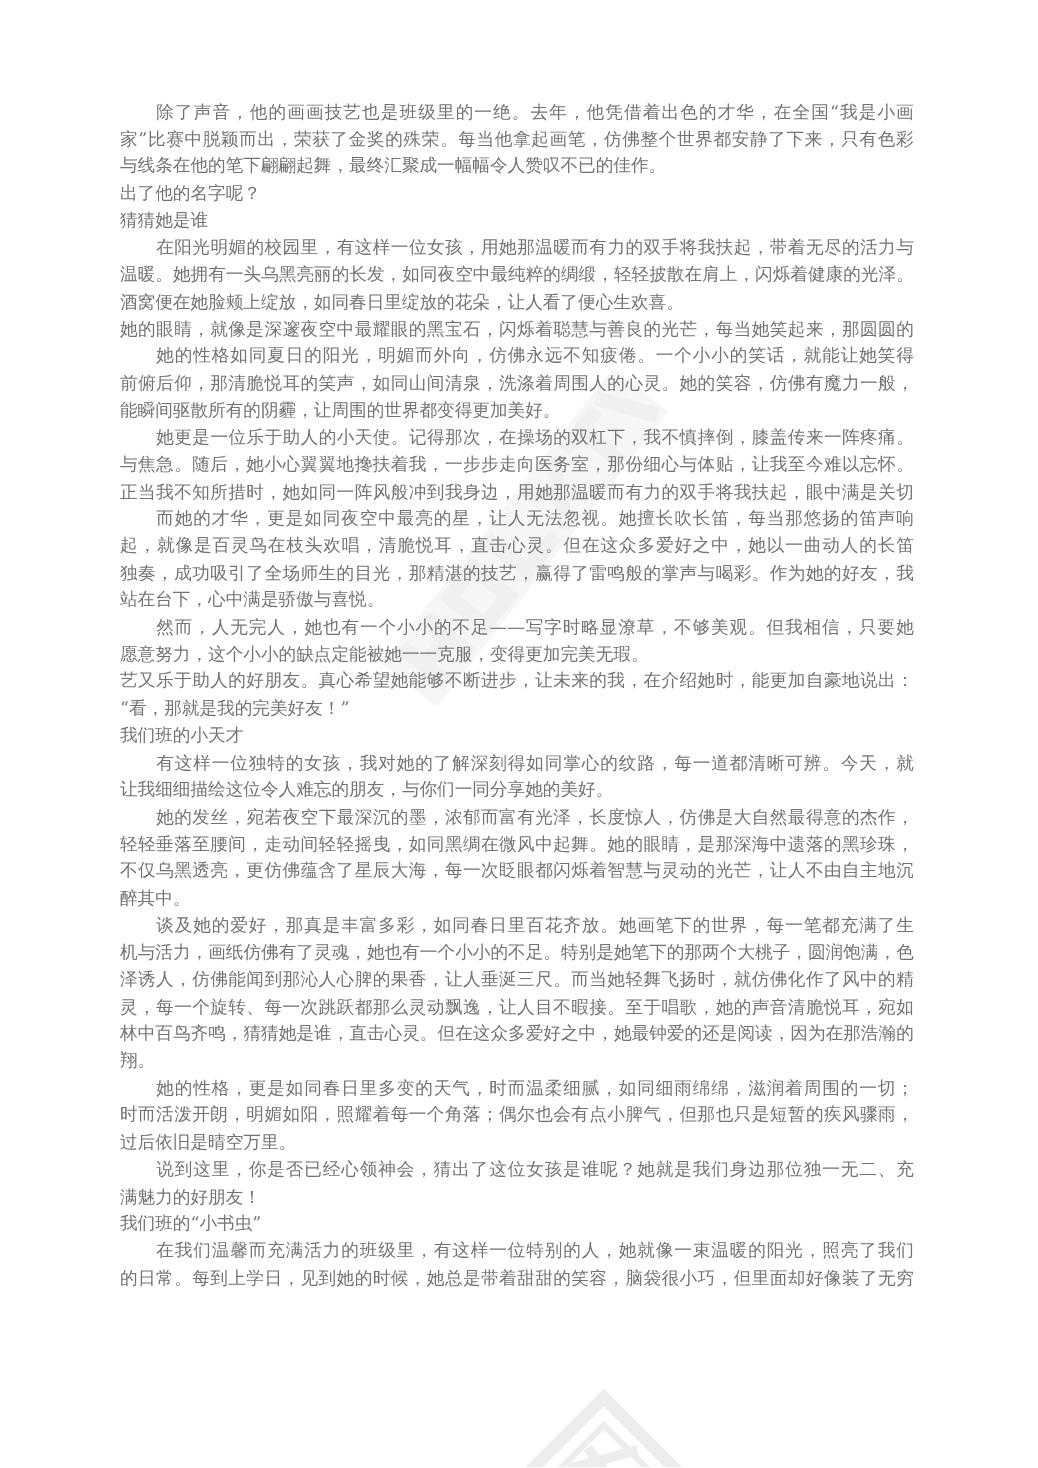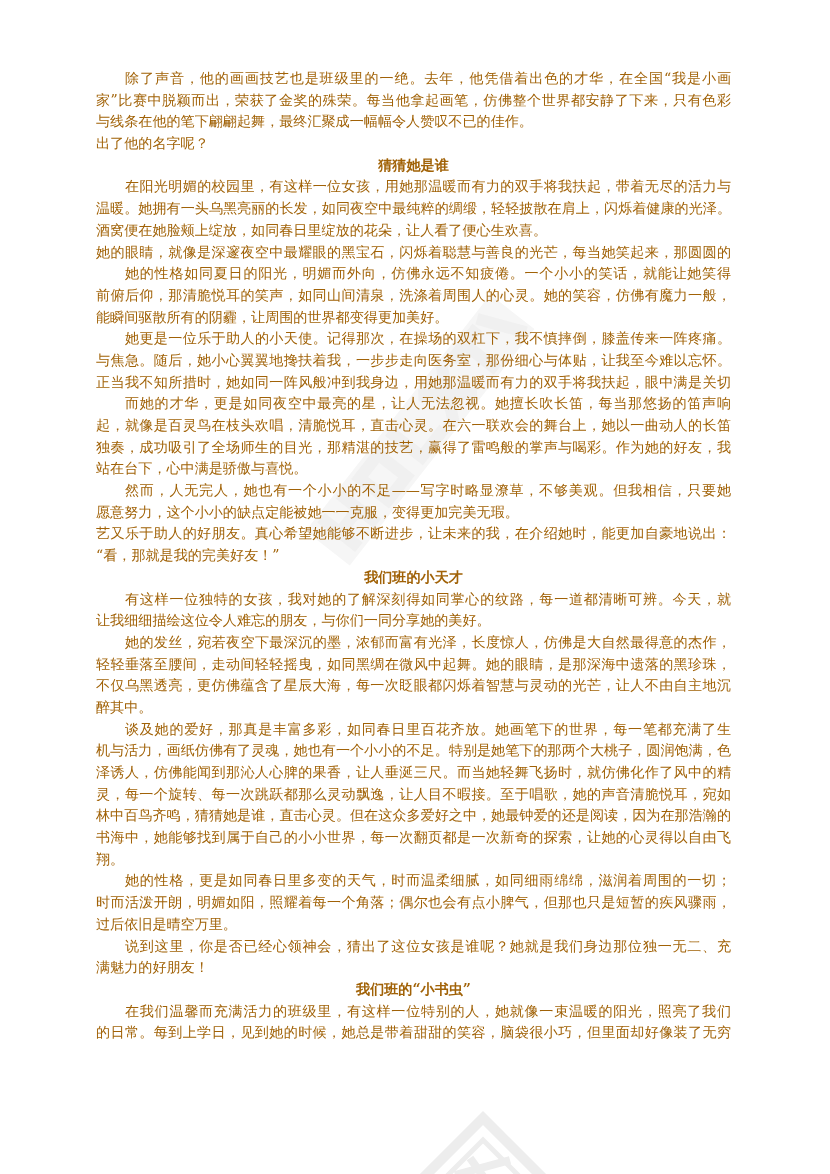--- a/index.html
+++ b/index.html
@@ -13,45 +13,44 @@
   .watermark {
     position: absolute;
     left: 0; top: 0;
     width: 830px; height: 1174px;
     z-index: 0;
     pointer-events: none;
   }
   .content {
     position: absolute;
     left: 96px;
-    top: 68px;
+    top: 80px;
     width: 635px;
     z-index: 1;
     font-family: "DejaVu Serif", "Liberation Serif", serif;
     font-size: 14.1px;
     line-height: 21.7px;
-    color: #a16207;
+    color: #737373;
   }
   .paragraph { margin: 0; }
   .line {
     display: block;
     height: 21.7px;
     white-space: nowrap;
     text-align: justify;
     text-align-last: justify;
   }
   .line.first { text-indent: 29px; }
   .line.last { text-align-last: left; }
   .heading {
     display: block;
     height: 21.7px;
     margin: 0;
-    font-weight: bold;
+    font-weight: normal;
     font-size: 14.1px;
-    text-align: center;
     white-space: nowrap;
   }
 </style>
 </head>
 <body>
 
 <div class="page">
 
   <svg class="watermark" width="830" height="1174" viewBox="0 0 830 1174">
     <g fill="none" stroke="#f0f0f0" stroke-width="12" stroke-linecap="square">
@@ -100,21 +99,21 @@
     </div>
 
     <div class="paragraph">
       <span class="line first">她更是一位乐于助人的小天使。记得那次，在操场的双杠下，我不慎摔倒，膝盖传来一阵疼痛。</span>
       <span class="line">与焦急。随后，她小心翼翼地搀扶着我，一步步走向医务室，那份细心与体贴，让我至今难以忘怀。</span>
       <span class="line">正当我不知所措时，她如同一阵风般冲到我身边，用她那温暖而有力的双手将我扶起，眼中满是关切</span>
     </div>
 
     <div class="paragraph">
       <span class="line first">而她的才华，更是如同夜空中最亮的星，让人无法忽视。她擅长吹长笛，每当那悠扬的笛声响</span>
-      <span class="line">起，就像是百灵鸟在枝头欢唱，清脆悦耳，直击心灵。在六一联欢会的舞台上，她以一曲动人的长笛</span>
+      <span class="line">起，就像是百灵鸟在枝头欢唱，清脆悦耳，直击心灵。但在这众多爱好之中，她以一曲动人的长笛</span>
       <span class="line">独奏，成功吸引了全场师生的目光，那精湛的技艺，赢得了雷鸣般的掌声与喝彩。作为她的好友，我</span>
       <span class="line last">站在台下，心中满是骄傲与喜悦。</span>
     </div>
 
     <div class="paragraph">
       <span class="line first">然而，人无完人，她也有一个小小的不足——写字时略显潦草，不够美观。但我相信，只要她</span>
       <span class="line last">愿意努力，这个小小的缺点定能被她一一克服，变得更加完美无瑕。</span>
     </div>
 
     <div class="paragraph">
@@ -135,21 +134,20 @@
       <span class="line">不仅乌黑透亮，更仿佛蕴含了星辰大海，每一次眨眼都闪烁着智慧与灵动的光芒，让人不由自主地沉</span>
       <span class="line last">醉其中。</span>
     </div>
 
     <div class="paragraph">
       <span class="line first">谈及她的爱好，那真是丰富多彩，如同春日里百花齐放。她画笔下的世界，每一笔都充满了生</span>
       <span class="line">机与活力，画纸仿佛有了灵魂，她也有一个小小的不足。特别是她笔下的那两个大桃子，圆润饱满，色</span>
       <span class="line">泽诱人，仿佛能闻到那沁人心脾的果香，让人垂涎三尺。而当她轻舞飞扬时，就仿佛化作了风中的精</span>
       <span class="line">灵，每一个旋转、每一次跳跃都那么灵动飘逸，让人目不暇接。至于唱歌，她的声音清脆悦耳，宛如</span>
       <span class="line">林中百鸟齐鸣，猜猜她是谁，直击心灵。但在这众多爱好之中，她最钟爱的还是阅读，因为在那浩瀚的</span>
-      <span class="line">书海中，她能够找到属于自己的小小世界，每一次翻页都是一次新奇的探索，让她的心灵得以自由飞</span>
       <span class="line last">翔。</span>
     </div>
 
     <div class="paragraph">
       <span class="line first">她的性格，更是如同春日里多变的天气，时而温柔细腻，如同细雨绵绵，滋润着周围的一切；</span>
       <span class="line">时而活泼开朗，明媚如阳，照耀着每一个角落；偶尔也会有点小脾气，但那也只是短暂的疾风骤雨，</span>
       <span class="line last">过后依旧是晴空万里。</span>
     </div>
 
     <div class="paragraph">

